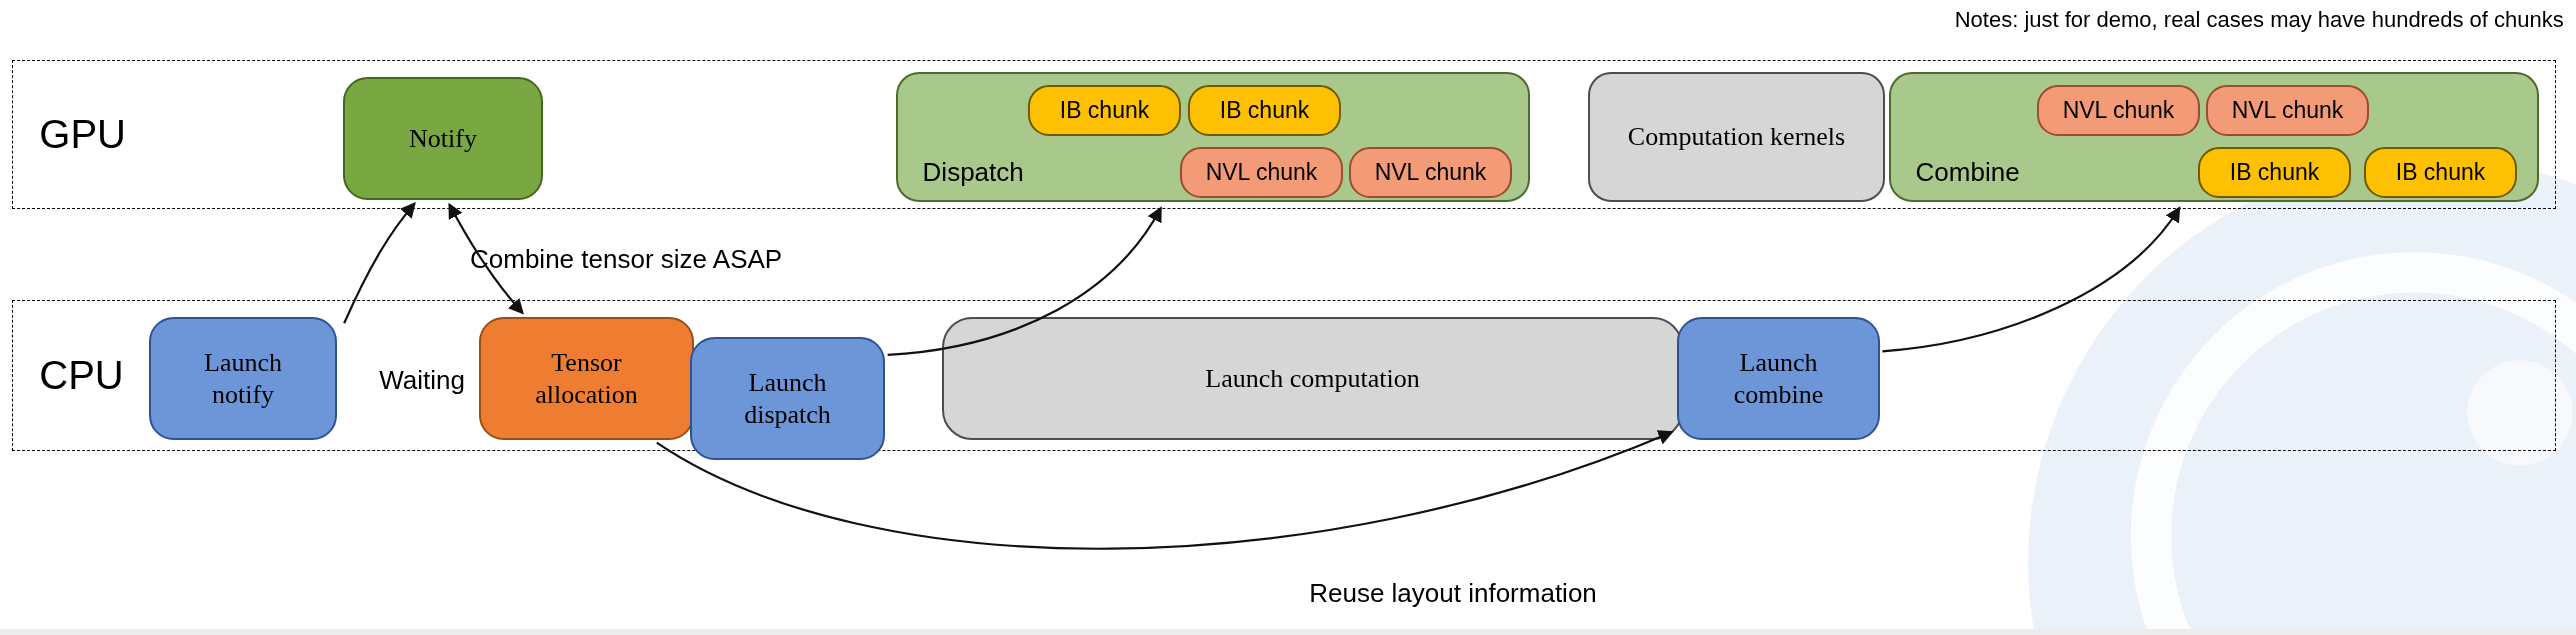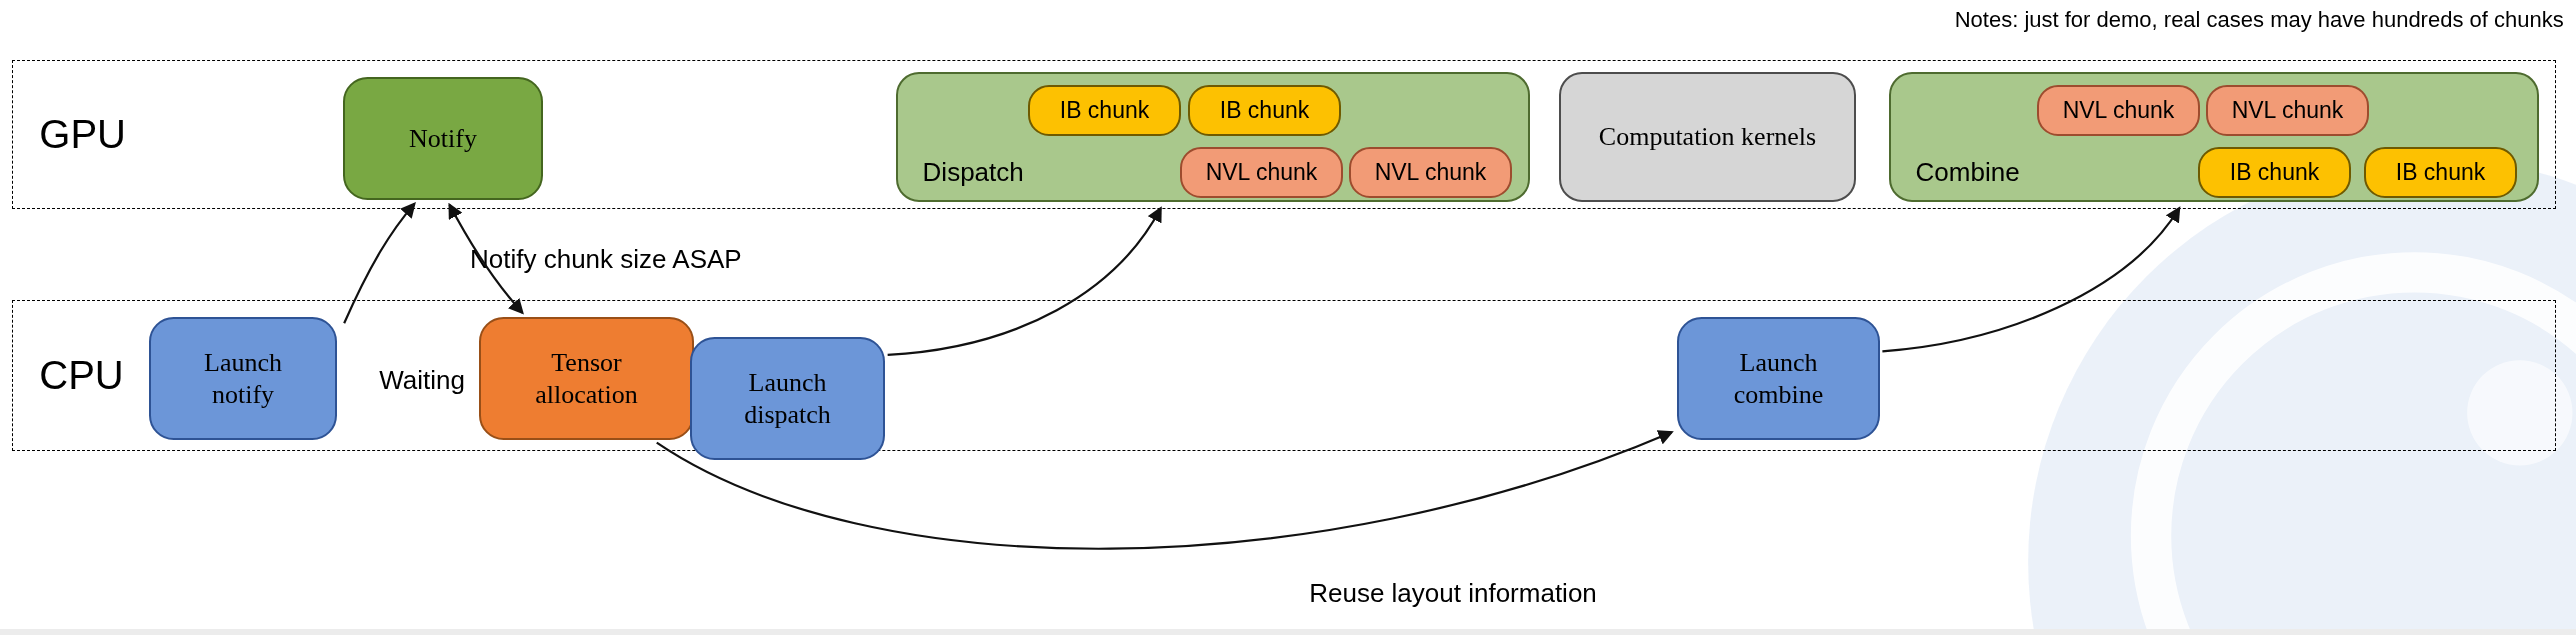--- a/index.html
+++ b/index.html
@@ -29,21 +29,21 @@
     position:absolute; box-sizing:border-box; border:2.6px solid #333; border-radius:21px;
     height:51px; display:flex; align-items:center; justify-content:center;
     font-size:23px; white-space:nowrap; z-index:3;
   }
 
   
   .c-green  { background:var(--green,#79a843);  border-color:var(--green-border,#44661f); }
   .c-lgreen { background:var(--lgreen,#a9c88c); border-color:var(--lgreen-border,#4e6b2f); }
   .c-yellow { background:var(--yellow,#fdc101); border-color:var(--yellow-border,#6f5a00); }
   .c-salmon { background:var(--salmon,#f29b76); border-color:var(--salmon-border,#9d4c2e); }
-  .c-gray   { background:var(--gray,#d6d6d6);   border-color:var(--gray-border,#4d4d4d); }
+  .c-gray   { background:var(--gray,#d6d6d6);   border-color:var(--gray-border,#4d4d4d);margin-left:29px; }
   .c-blue   { background:var(--blue,#6c96d8);   border-color:var(--blue-border,#2e5395); }
   .c-orange { background:var(--orange,#ee7d31); border-color:var(--orange-border,#994f17); }
 
   .annotation { position:absolute; font-size:26px; z-index:4; white-space:nowrap; }
   .note { position:absolute; right:12.3px; top:7px; font-size:22px; z-index:4; white-space:nowrap; }
 
   .arrows { position:absolute; inset:0; z-index:5; pointer-events:none; }
 </style>
 </head>
 <body>
@@ -87,24 +87,25 @@
   </div>
 
   <div class="block c-blue" style="left:149px; top:317px; width:188px; height:123px;">Launch notify</div>
 
   <div class="annotation" style="left:422px; top:365px; transform:translateX(-50%);">Waiting</div>
 
   <div class="block c-orange" style="left:479px; top:317px; width:215px; height:123px; padding:0 26px;">Tensor allocation</div>
 
   <div class="block c-blue" style="left:690px; top:317px; width:195px; height:123px; padding:0 30px;margin-top:20px;">Launch dispatch</div>
 
+  <div class="block c-gray" style="left:913px; top:317px; width:741px; height:123px; border-radius:30px;">Launch computation</div>
 
   <div class="block c-blue" style="left:1677px; top:317px; width:203px; height:123px; padding:0 32px;">Launch combine</div>
 
-  <div class="annotation" style="left:470px; top:244px;">Notify chunk size ASAP</div>
+  <div class="annotation" style="left:470px; top:244px;">Combine tensor size ASAP</div>
   <div class="annotation" style="left:1453px; top:578px; transform:translateX(-50%);">Reuse layout information</div>
 
   <svg class="arrows" width="2576" height="636" viewBox="0 0 2934 724">
     <defs>
       <marker id="ah" viewBox="0 0 10 10" refX="8.5" refY="5" markerWidth="7" markerHeight="7" orient="auto-start-reverse">
         <path d="M0,0 L10,5 L0,10 z" fill="#111"></path>
       </marker>
     </defs>
 
     <path d="M 392 368 C 422 300 446 262 472 232" fill="none" stroke="#111" stroke-width="2.5" marker-end="url(#ah)"></path>

